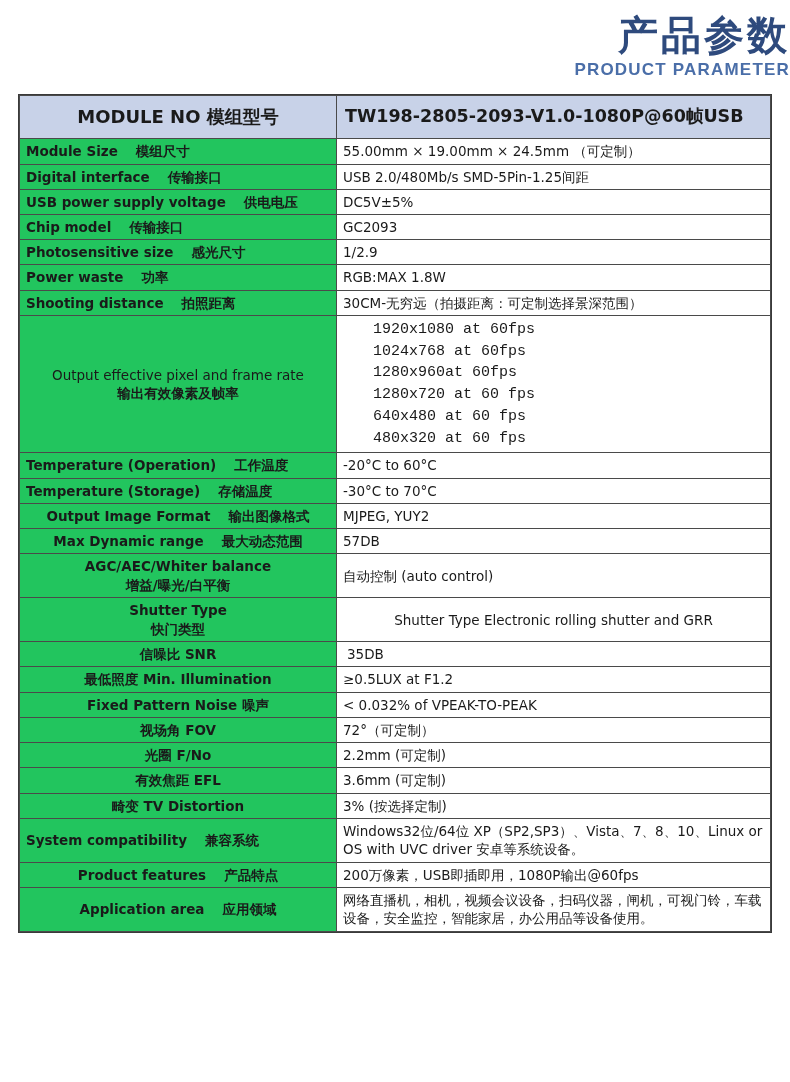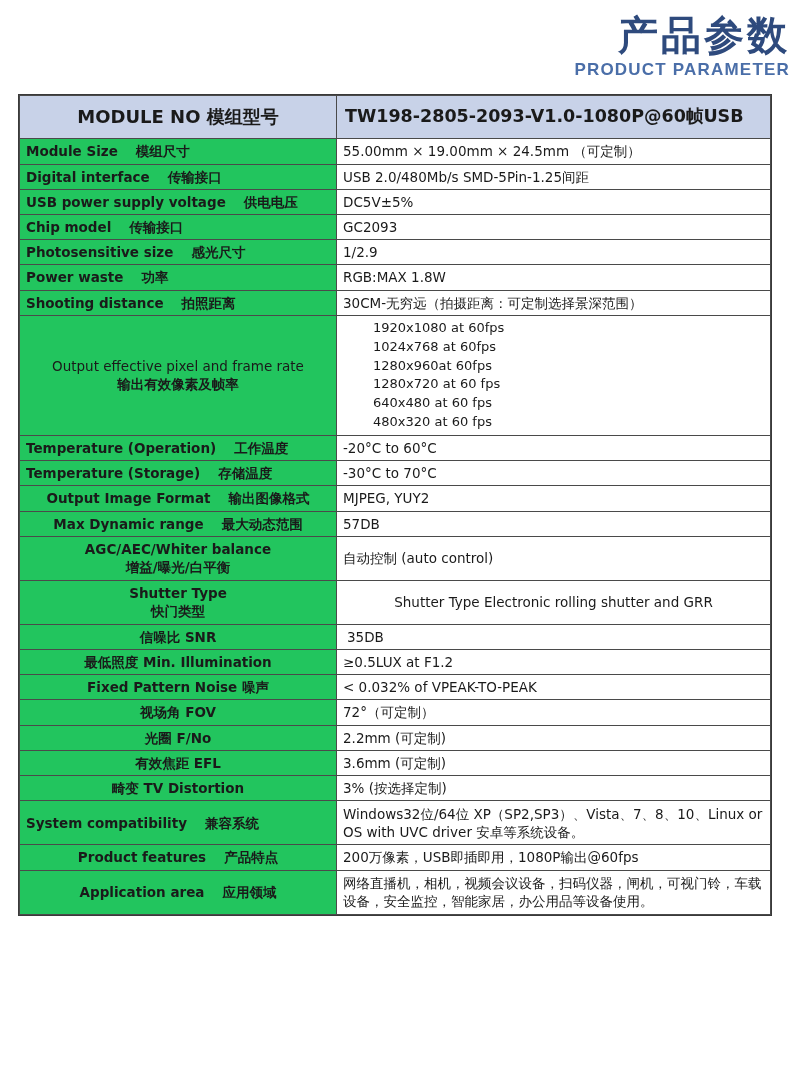--- a/index.html
+++ b/index.html
@@ -85,22 +85,23 @@
     display: flex;
     justify-content: flex-start;
     align-items: baseline;
   }
   .lbl-en { white-space: nowrap; }
   .lbl-cn { white-space: nowrap; margin-left: 18px; }
   .lbl-center { text-align: center; }
   .lbl-stack { text-align: center; line-height: 1.3; }
   .px-list {
     padding-left: 30px;
-    font-size: 13px;
+    font-size: 15px;
     line-height: 1.45;
+    font-family: Liberation Mono, monospace;
   }
   .small-val {
     font-size: 12px;
     text-align: center;
     line-height: 1.35;
   }
   .tall { height: 104px; }
   .mid { height: 44px; padding-left: 30px; }
   .two-line { line-height: 1.45; }
 </style>

